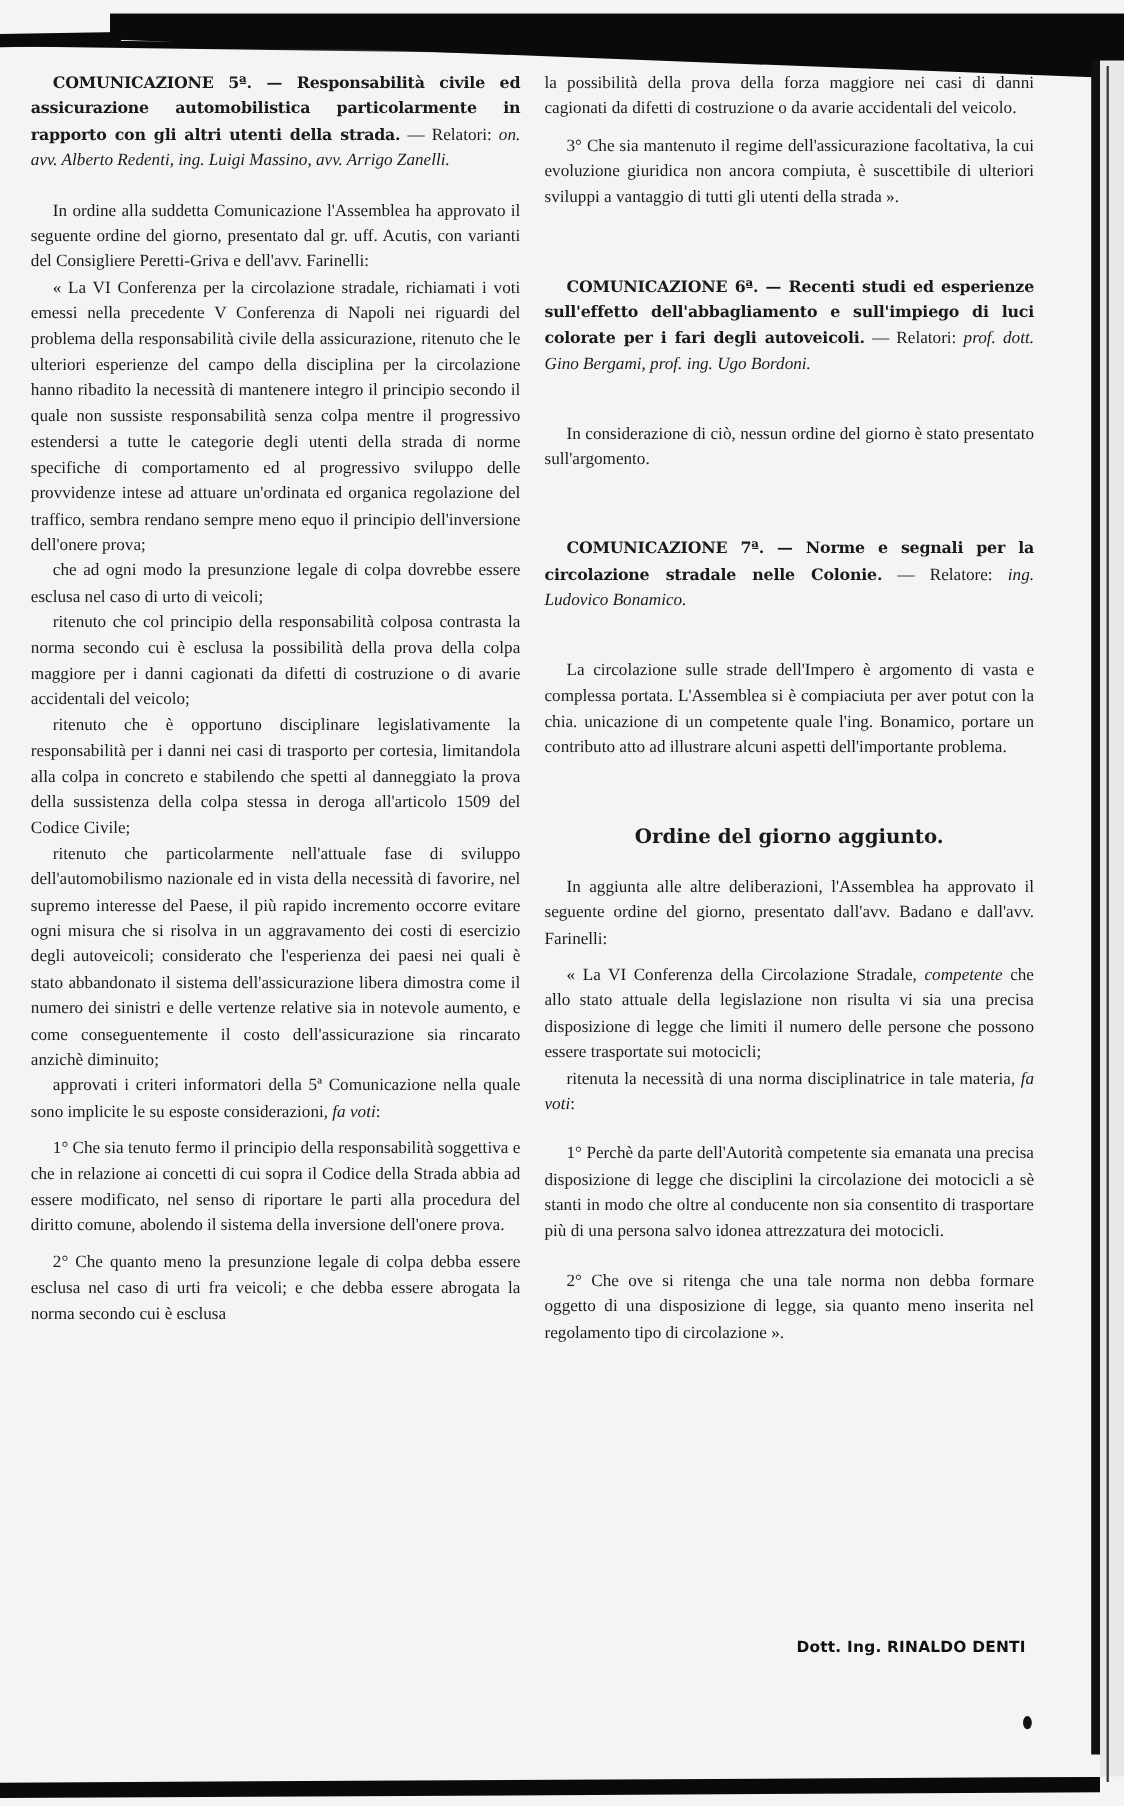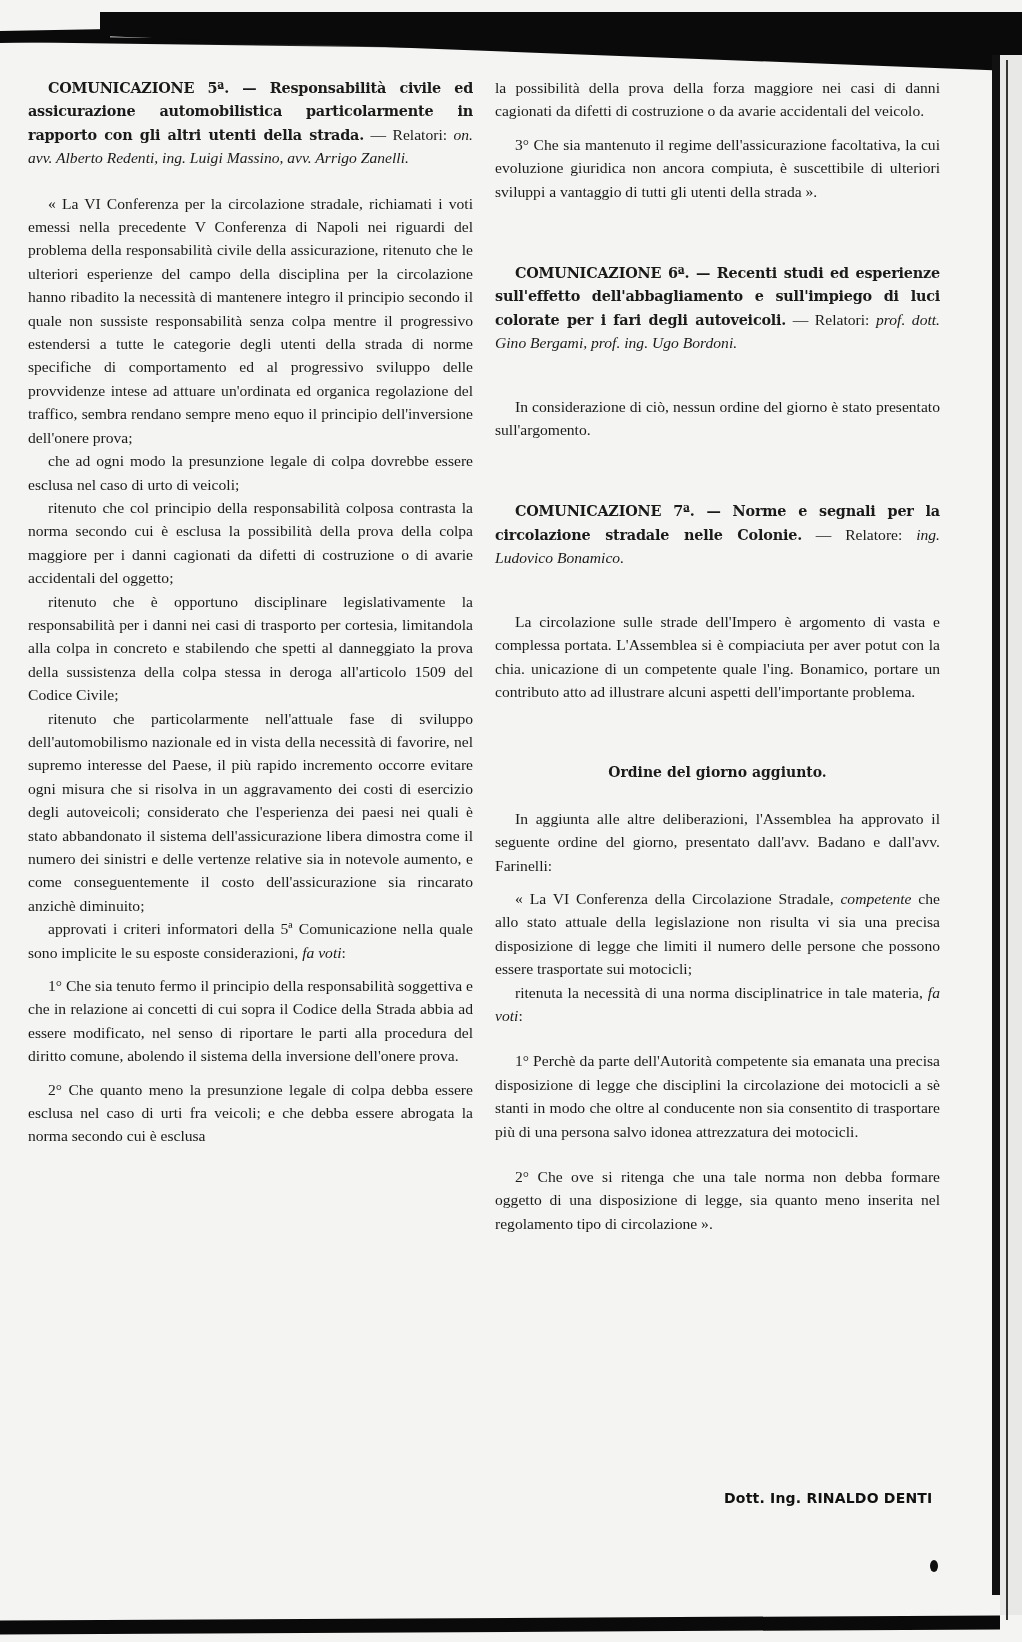--- a/index.html
+++ b/index.html
@@ -45,21 +45,21 @@
       background: #0a0a0a;
       transform: skewY(-0.3deg);
     }
     .scan-dot {
       position: absolute; left: 930px; top: 1560px; width: 8px; height: 12px;
       background: #111; border-radius: 50%;
     }
 
     .col {
       position: absolute;
-      top: 76px;
+      top: 64px;
       width: 445px;
       font-size: 15.6px;
       line-height: 23.4px;
       text-align: justify;
       hyphens: manual;
     }
     .col-left { left: 28px; }
     .col-right { left: 495px; }
 
     .p { margin: 0; text-indent: 20px; }
@@ -78,21 +78,21 @@
       font-weight: bold;
       font-size: 14.4px;
       letter-spacing: -0.2px;
     }
     .heading .i { font-style: italic; }
     .it { font-style: italic; }
     .center-title {
       text-align: center;
       font-family: "DejaVu Serif", serif;
       font-weight: bold;
-      font-size: 14px;
+      font-size: 18px;
       margin: 0;
     }
     .signature {
       position: absolute;
       left: 724px;
       top: 1490px;
       font-family: "DejaVu Sans", sans-serif;
       font-weight: bold;
       font-size: 14px;
       letter-spacing: 0.2px;
@@ -109,23 +109,24 @@
 <div class="scan-right-edge"></div>
 <div class="scan-right-thin"></div>
 <div class="scan-bottom"></div>
 <div class="scan-dot"></div>
 
 <div class="col col-left">
   <p class="heading">
     <span class="b">COMUNICAZIONE 5ª. — Responsabilità civile ed assicurazione automobilistica particolarmente in rapporto con gli altri utenti della strada.</span><span> — Relatori: </span><span class="i">on. avv. Alberto Redenti, ing. Luigi Massino, avv. Arrigo Zanelli.</span>
   </p>
   <div class="gap-m"></div>
+  <p class="p">In ordine alla suddetta Comunicazione l'Assemblea ha approvato il seguente ordine del giorno, presentato dal gr. uff. Acutis, con varianti del Consigliere Peretti-Griva e dell'avv. Farinelli:</p>
   <p class="p">« La VI Conferenza per la circolazione stradale, richiamati i voti emessi nella precedente V Conferenza di Napoli nei riguardi del problema della responsabilità civile della assicurazione, ritenuto che le ulteriori esperienze del campo della disciplina per la circolazione hanno ribadito la necessità di mantenere integro il principio secondo il quale non sussiste responsabilità senza colpa mentre il progressivo estendersi a tutte le categorie degli utenti della strada di norme specifiche di comportamento ed al progressivo sviluppo delle provvidenze intese ad attuare un'ordinata ed organica regolazione del traffico, sembra rendano sempre meno equo il principio dell'inversione dell'onere prova;</p>
   <p class="p">che ad ogni modo la presunzione legale di colpa dovrebbe essere esclusa nel caso di urto di veicoli;</p>
-  <p class="p">ritenuto che col principio della responsabilità colposa contrasta la norma secondo cui è esclusa la possibilità della prova della colpa maggiore per i danni cagionati da difetti di costruzione o di avarie accidentali del oggetto;</p>
+  <p class="p">ritenuto che col principio della responsabilità colposa contrasta la norma secondo cui è esclusa la possibilità della prova della colpa maggiore per i danni cagionati da difetti di costruzione o di avarie accidentali del veicolo;</p>
   <p class="p">ritenuto che è opportuno disciplinare legislativamente la responsabilità per i danni nei casi di trasporto per cortesia, limitandola alla colpa in concreto e stabilendo che spetti al danneggiato la prova della sussistenza della colpa stessa in deroga all'articolo 1509 del Codice Civile;</p>
   <p class="p">ritenuto che particolarmente nell'attuale fase di sviluppo dell'automobilismo nazionale ed in vista della necessità di favorire, nel supremo interesse del Paese, il più rapido incremento occorre evitare ogni misura che si risolva in un aggravamento dei costi di esercizio degli autoveicoli; considerato che l'esperienza dei paesi nei quali è stato abbandonato il sistema dell'assicurazione libera dimostra come il numero dei sinistri e delle vertenze relative sia in notevole aumento, e come conseguentemente il costo dell'assicurazione sia rincarato anzichè diminuito;</p>
   <p class="p">
     <span>approvati i criteri informatori della 5ª Comunicazione nella quale sono implicite le su esposte considerazioni,</span>
     <span class="it">fa voti</span><span>:</span>
   </p>
   <div class="gap-s"></div>
   <p class="p">1° Che sia tenuto fermo il principio della responsabilità soggettiva e che in relazione ai concetti di cui sopra il Codice della Strada abbia ad essere modificato, nel senso di riportare le parti alla procedura del diritto comune, abolendo il sistema della inversione dell'onere prova.</p>
   <div class="gap-s"></div>
   <p class="p">2° Che quanto meno la presunzione legale di colpa debba essere esclusa nel caso di urti fra veicoli; e che debba essere abrogata la norma secondo cui è esclusa</p>

